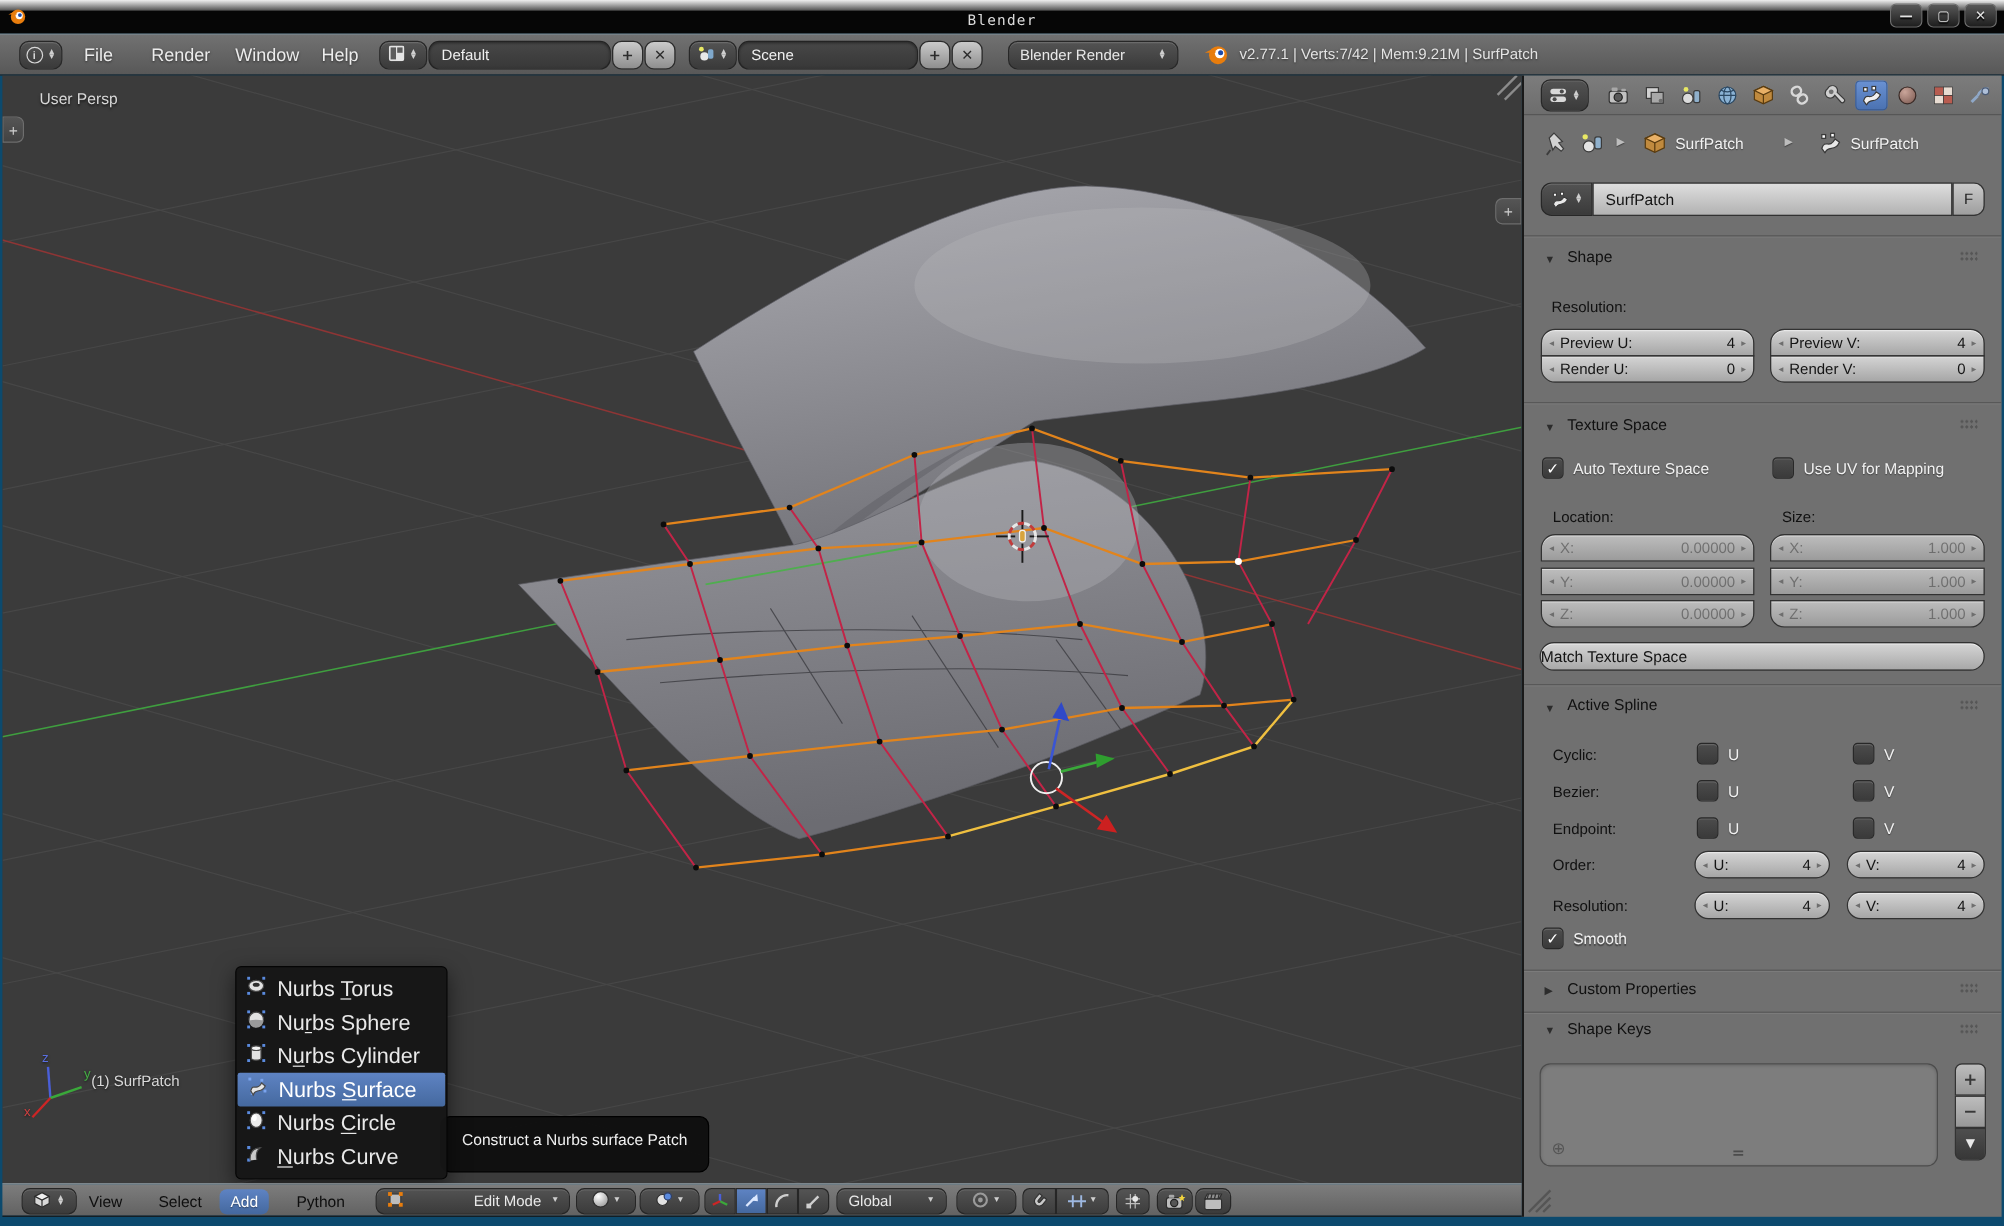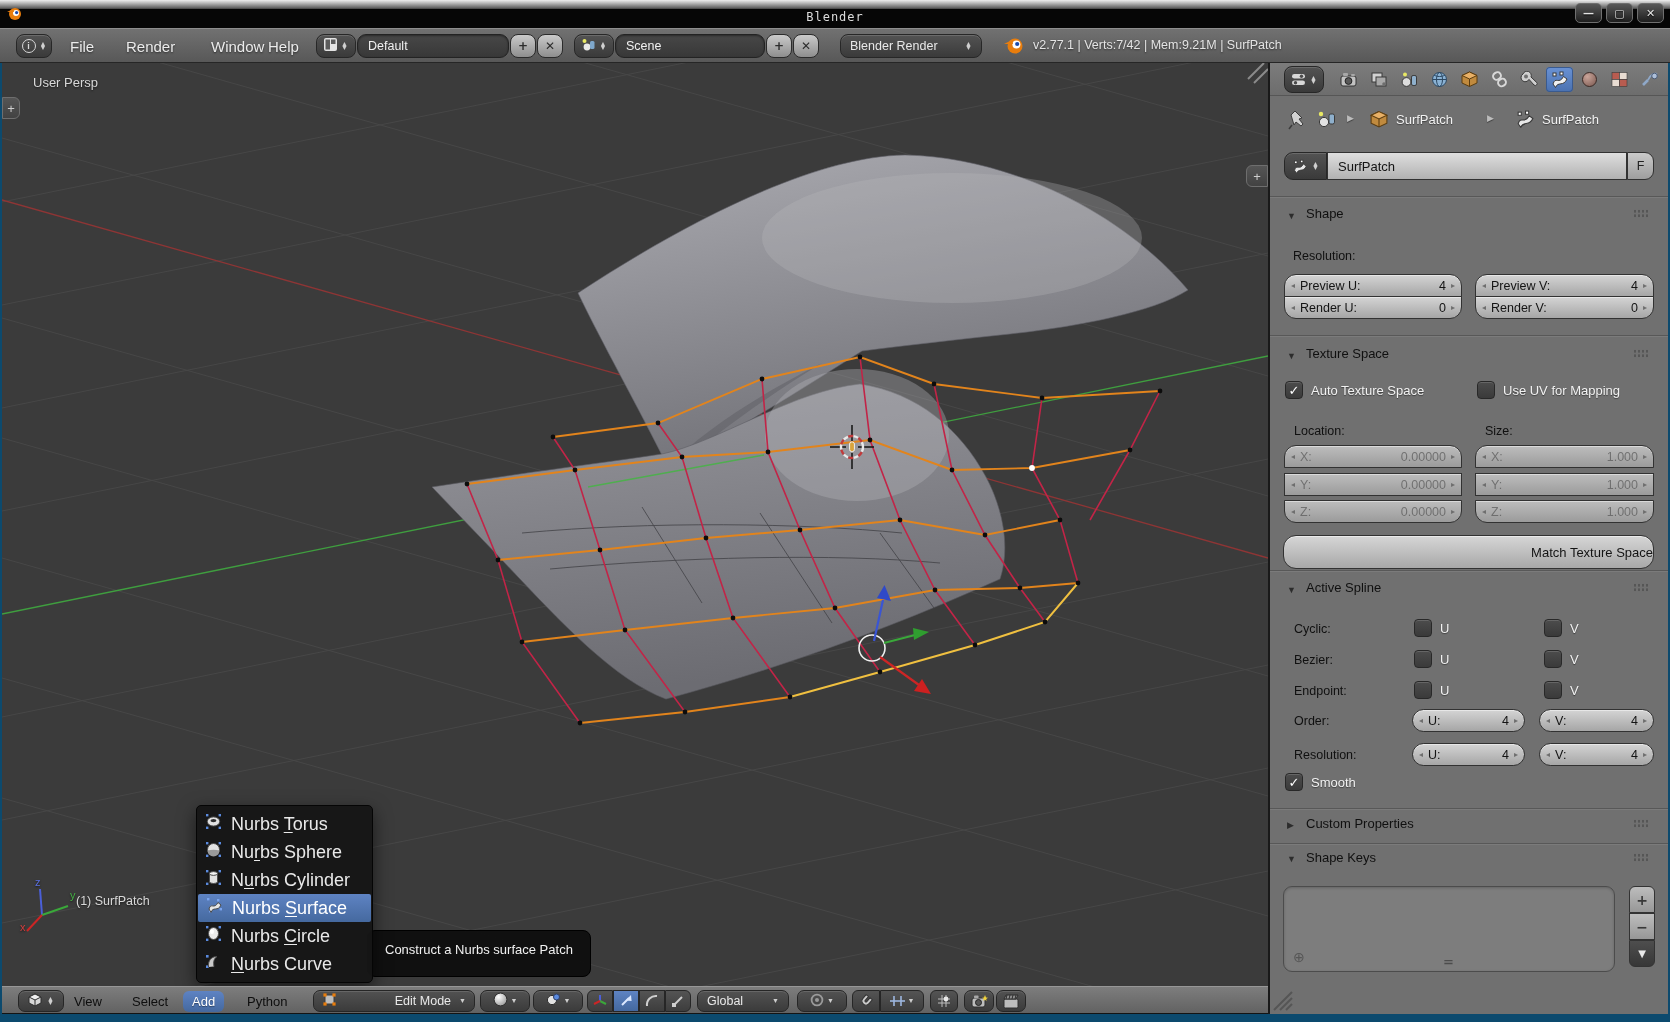--- a/index.html
+++ b/index.html
@@ -62,21 +62,21 @@
 .pill{position:absolute;height:23px;background:linear-gradient(#d4d4d4,#a6a6a6);border:1px solid #323232;box-shadow:inset 0 1px 0 rgba(255,255,255,.45);display:flex;align-items:center;padding:0 6px;color:#141414}
 .pill .pa{color:#6e6e6e;font-size:8px;flex:0 0 auto}
 .pill .pl{flex:1;margin-left:5px}
 .pill .pv{margin-right:5px}
 .pill.dis{color:#4c4c4c;background:linear-gradient(#bdbdbd,#9b9b9b)}
 .pill.dis .pv,.pill.dis .pl{opacity:.62}
 .rfull{border-radius:12px}
 .rtop{border-radius:12px 12px 0 0}
 .rbot{border-radius:0 0 12px 12px;margin-top:-1px}
 .cb{position:absolute;width:18px;height:18px;border-radius:4px;background:linear-gradient(#4c4c4c,#3a3a3a);border:1px solid #282828;box-shadow:inset 0 1px 0 rgba(255,255,255,.15);display:flex;align-items:center;justify-content:center;color:#fff;font-size:13px}
-.bigbtn{position:absolute;height:34px;border-radius:13px;background:linear-gradient(#d6d6d6,#a8a8a8);border:1px solid #323232;box-shadow:inset 0 1px 0 rgba(255,255,255,.5);display:flex;align-items:center;justify-content:flex-end;color:#141414;font-size:13px}
+.bigbtn{position:absolute;height:24px;border-radius:13px;background:linear-gradient(#d6d6d6,#a8a8a8);border:1px solid #323232;box-shadow:inset 0 1px 0 rgba(255,255,255,.5);display:flex;align-items:center;justify-content:flex-start;color:#141414;font-size:13px}
 .listbox{position:absolute;background:#7d7d7d;border:1px solid #4c4c4c;border-radius:9px;box-shadow:inset 0 1px 3px rgba(0,0,0,.2)}
 .sqbtn{position:absolute;width:26px;height:27px;background:linear-gradient(#bdbdbd,#979797);border:1px solid #333;display:flex;align-items:center;justify-content:center;color:#383838;font:bold 14px "DejaVu Sans",sans-serif}
 .sqbtn.dark{background:linear-gradient(#4e4e4e,#373737);color:#e8e8e8;font-size:10px}
 </style>
 </head>
 <body>
 
 <div class="window">
 
   <div class="titlebar">
@@ -100,21 +100,21 @@
   <div class="menubar">
     <div class="darkbtn" style="left:16px;width:36px">
       <span style="width:14px;height:14px;border:1.4px solid #d8d8d8;border-radius:50%;display:inline-flex;align-items:center;justify-content:center;font:bold 9px 'Liberation Sans',sans-serif;color:#d8d8d8">i</span>
       <span class="spin">
           <span>▲</span>
           <span>▼</span>
         </span>
     </div>
     <span class="mtext" style="left:70px">File</span>
     <span class="mtext" style="left:126px">Render</span>
-    <span class="mtext" style="left:211px">Window</span>
+    <span class="mtext" style="left:196px">Window</span>
     <span class="mtext" style="left:268px">Help</span>
 
     <div class="darkbtn" style="left:316px;width:40px">
       <span><svg width="13" height="13" viewBox="0 0 13 13">
             <rect x="0" y="0" width="13" height="13" rx="2" fill="#e4e4e4"></rect>
             <rect x="1.5" y="1.5" width="4.5" height="10" fill="#5c5c5c"></rect>
             <rect x="7" y="1.5" width="4.5" height="4.5" fill="#5c5c5c"></rect>
           </svg></span>
       <span class="spin">
           <span>▲</span>

